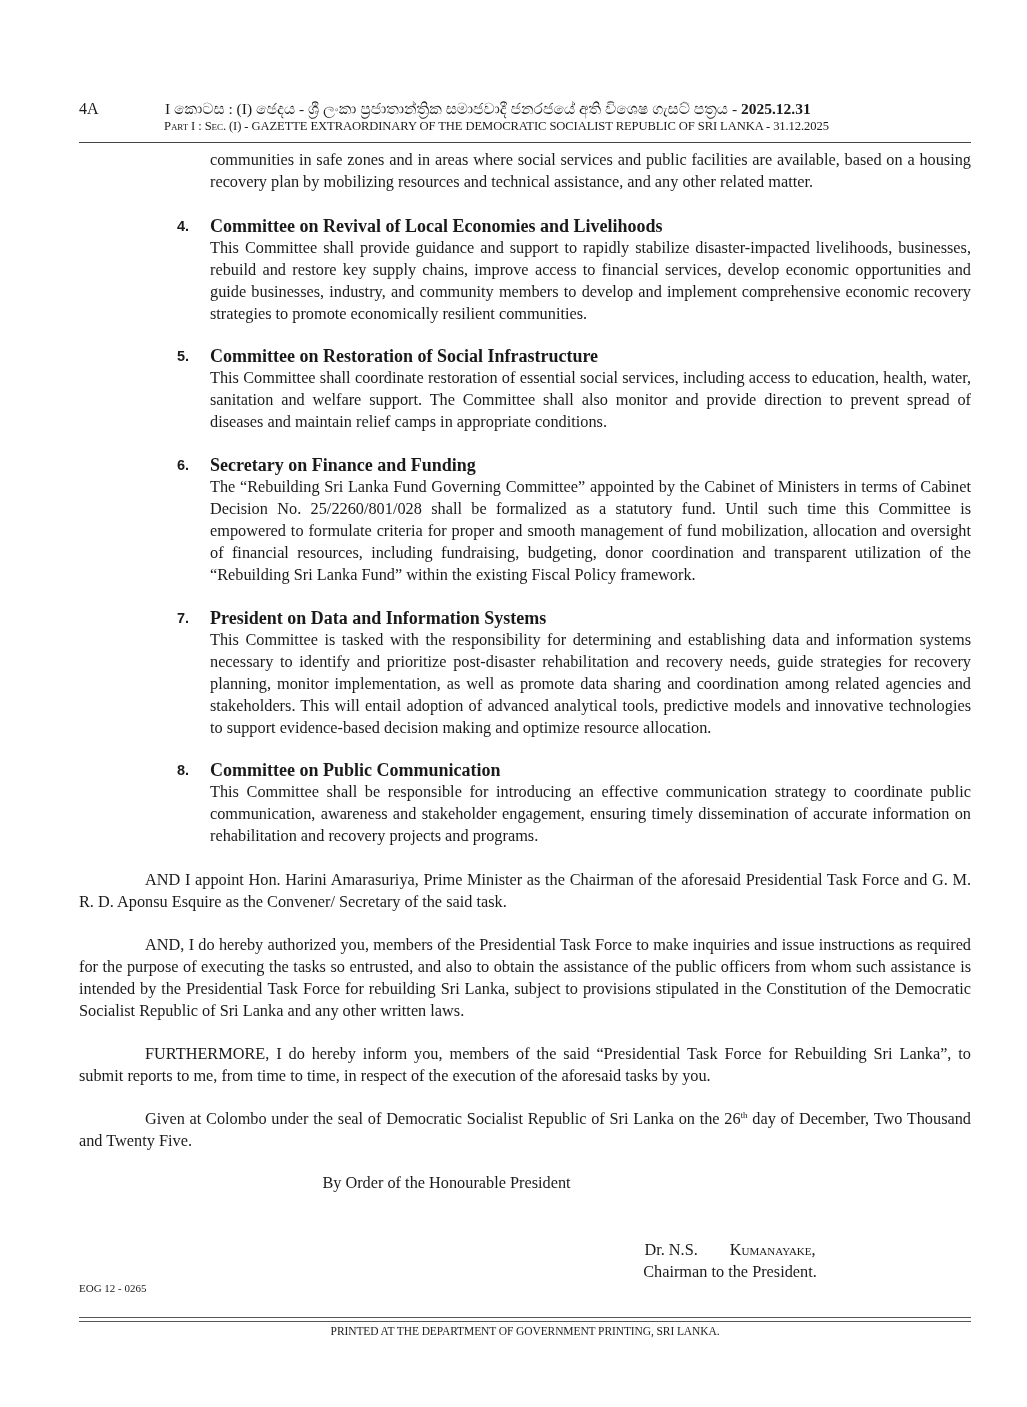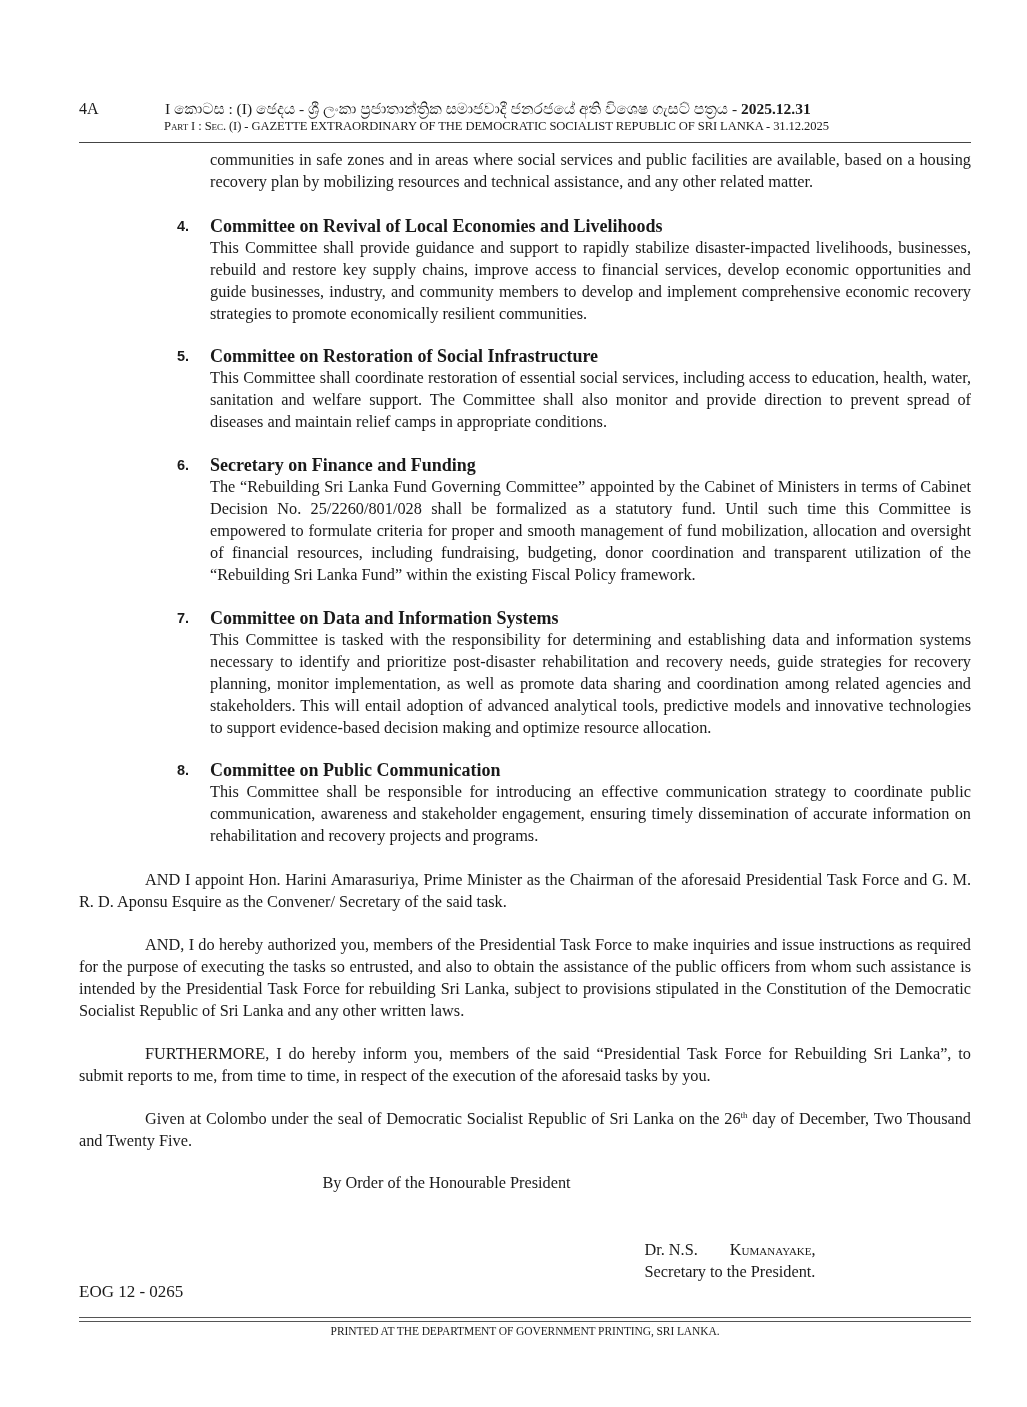--- a/index.html
+++ b/index.html
@@ -22,21 +22,21 @@
   .txt { font-size: 16.3px; line-height: 22px; text-align: justify; }
   .item-num { position: absolute; left: 177px; font-weight: bold; font-family: "Liberation Sans", "DejaVu Sans", sans-serif; font-size: 14.5px; }
   .item-title { position: absolute; left: 210px; font-weight: bold; font-size: 18px; white-space: nowrap; }
   .item-body { position: absolute; left: 210px; width: 761px; }
   .cont { position: absolute; left: 210px; width: 761px; top: 149px; }
 
   .para { position: absolute; left: 79px; width: 892px; text-indent: 66px; }
   .center { position: absolute; left: 0; width: 893px; text-align: center; font-size: 16.3px; }
 
   .sig { position: absolute; left: 580px; width: 300px; text-align: center; font-size: 16.3px; line-height: 22px; }
-  .eog { position: absolute; left: 79px; top: 1282px; font-size: 17px; }
+  .eog { position: absolute; left: 79px; top: 1282px; font-size: 11px; }
 
   .foot-rule1 { position: absolute; left: 79px; top: 1317px; width: 892px; border-top: 1.5px solid #555; }
   .foot-rule2 { position: absolute; left: 79px; top: 1321px; width: 892px; border-top: 1.5px solid #555; }
   .foot-text { position: absolute; left: 0; width: 1050px; top: 1325px; text-align: center; font-size: 11.5px; letter-spacing: -0.1px; }
   sup { font-size: 9px; line-height: 0; }
 </style>
 </head>
 <body>
 
 <div class="page">
@@ -59,37 +59,37 @@
 
   <div class="item-num" style="top:348px;">5.</div>
   <div class="item-title" style="top:346px;"> Committee on Restoration of Social Infrastructure</div>
   <div class="item-body txt" style="top:367px;">This Committee shall coordinate restoration of essential social services, including access to education, health, water, sanitation and welfare support. The Committee shall also monitor and provide direction to prevent spread of diseases and maintain relief camps in appropriate conditions.</div>
 
   <div class="item-num" style="top:457px;">6.</div>
   <div class="item-title" style="top:455px;">Secretary on Finance and Funding</div>
   <div class="item-body txt" style="top:476px;">The “Rebuilding Sri Lanka Fund Governing Committee” appointed by the Cabinet of Ministers in terms of Cabinet Decision No. 25/2260/801/028 shall be formalized as a statutory fund. Until such time this Committee is empowered to formulate criteria for proper and smooth management of fund mobilization, allocation and oversight of financial resources, including fundraising, budgeting, donor coordination and transparent utilization of the “Rebuilding Sri Lanka Fund” within the existing Fiscal Policy framework.</div>
 
   <div class="item-num" style="top:610px;">7.</div>
-  <div class="item-title" style="top:608px;">Committee on Data and Information Systems</div>
+  <div class="item-title" style="top:608px;">President on Data and Information Systems</div>
   <div class="item-body txt" style="top:629px;">This Committee is tasked with the responsibility for determining and establishing data and information systems necessary to identify and prioritize post-disaster rehabilitation and recovery needs, guide strategies for recovery planning, monitor implementation, as well as promote data sharing and coordination among related agencies and stakeholders. This will entail adoption of advanced analytical tools, predictive models and innovative technologies to support evidence-based decision making and optimize resource allocation.</div>
 
   <div class="item-num" style="top:762px;">8.</div>
   <div class="item-title" style="top:760px;">Committee on Public Communication</div>
   <div class="item-body txt" style="top:781px;">This Committee shall be responsible for introducing an effective communication strategy to coordinate public communication, awareness and stakeholder engagement, ensuring timely dissemination of accurate information on rehabilitation and recovery projects and programs.</div>
 
   <div class="para txt" style="top:869px;">AND I appoint Hon. Harini Amarasuriya, Prime Minister as the Chairman of the aforesaid Presidential Task Force and G. M. R. D. Aponsu Esquire as the Convener/ Secretary of the said task.</div>
   <div class="para txt" style="top:934px;">AND, I do hereby authorized you, members of the Presidential Task Force to make inquiries and issue instructions as required for the purpose of executing the tasks so  entrusted, and also to obtain the assistance of the public officers from whom such assistance is intended by the Presidential Task Force for rebuilding Sri Lanka, subject to provisions stipulated in the Constitution of the Democratic Socialist Republic of Sri Lanka and any other written laws.</div>
   <div class="para txt" style="top:1043px;">FURTHERMORE, I do hereby inform you, members of the said “Presidential Task Force for Rebuilding Sri Lanka”, to submit reports to me, from time to time, in respect of the execution of the aforesaid tasks by you.</div>
   <div class="para txt" style="top:1108px;"><span>Given at Colombo under the seal of Democratic Socialist Republic of Sri Lanka on  the 26</span><sup>th</sup><span> day of December,  Two Thousand and Twenty Five.</span></div>
 
   <div class="center" style="top:1173px;">By Order of the Honourable President</div>
 
   <div class="sig" style="top:1239px;">
     <div><span>Dr. N.S. </span><span class="sc">Kumanayake,</span></div>
-    <div>Secretary to the President.</div>
+    <div>Chairman to the President.</div>
   </div>
 
   <div class="eog">EOG 12 - 0265</div>
 
   <div class="foot-rule1"></div>
   <div class="foot-rule2"></div>
   <div class="foot-text">PRINTED AT THE DEPARTMENT OF GOVERNMENT PRINTING,  SRI LANKA.</div>
 </div>
 
 </body></html>

